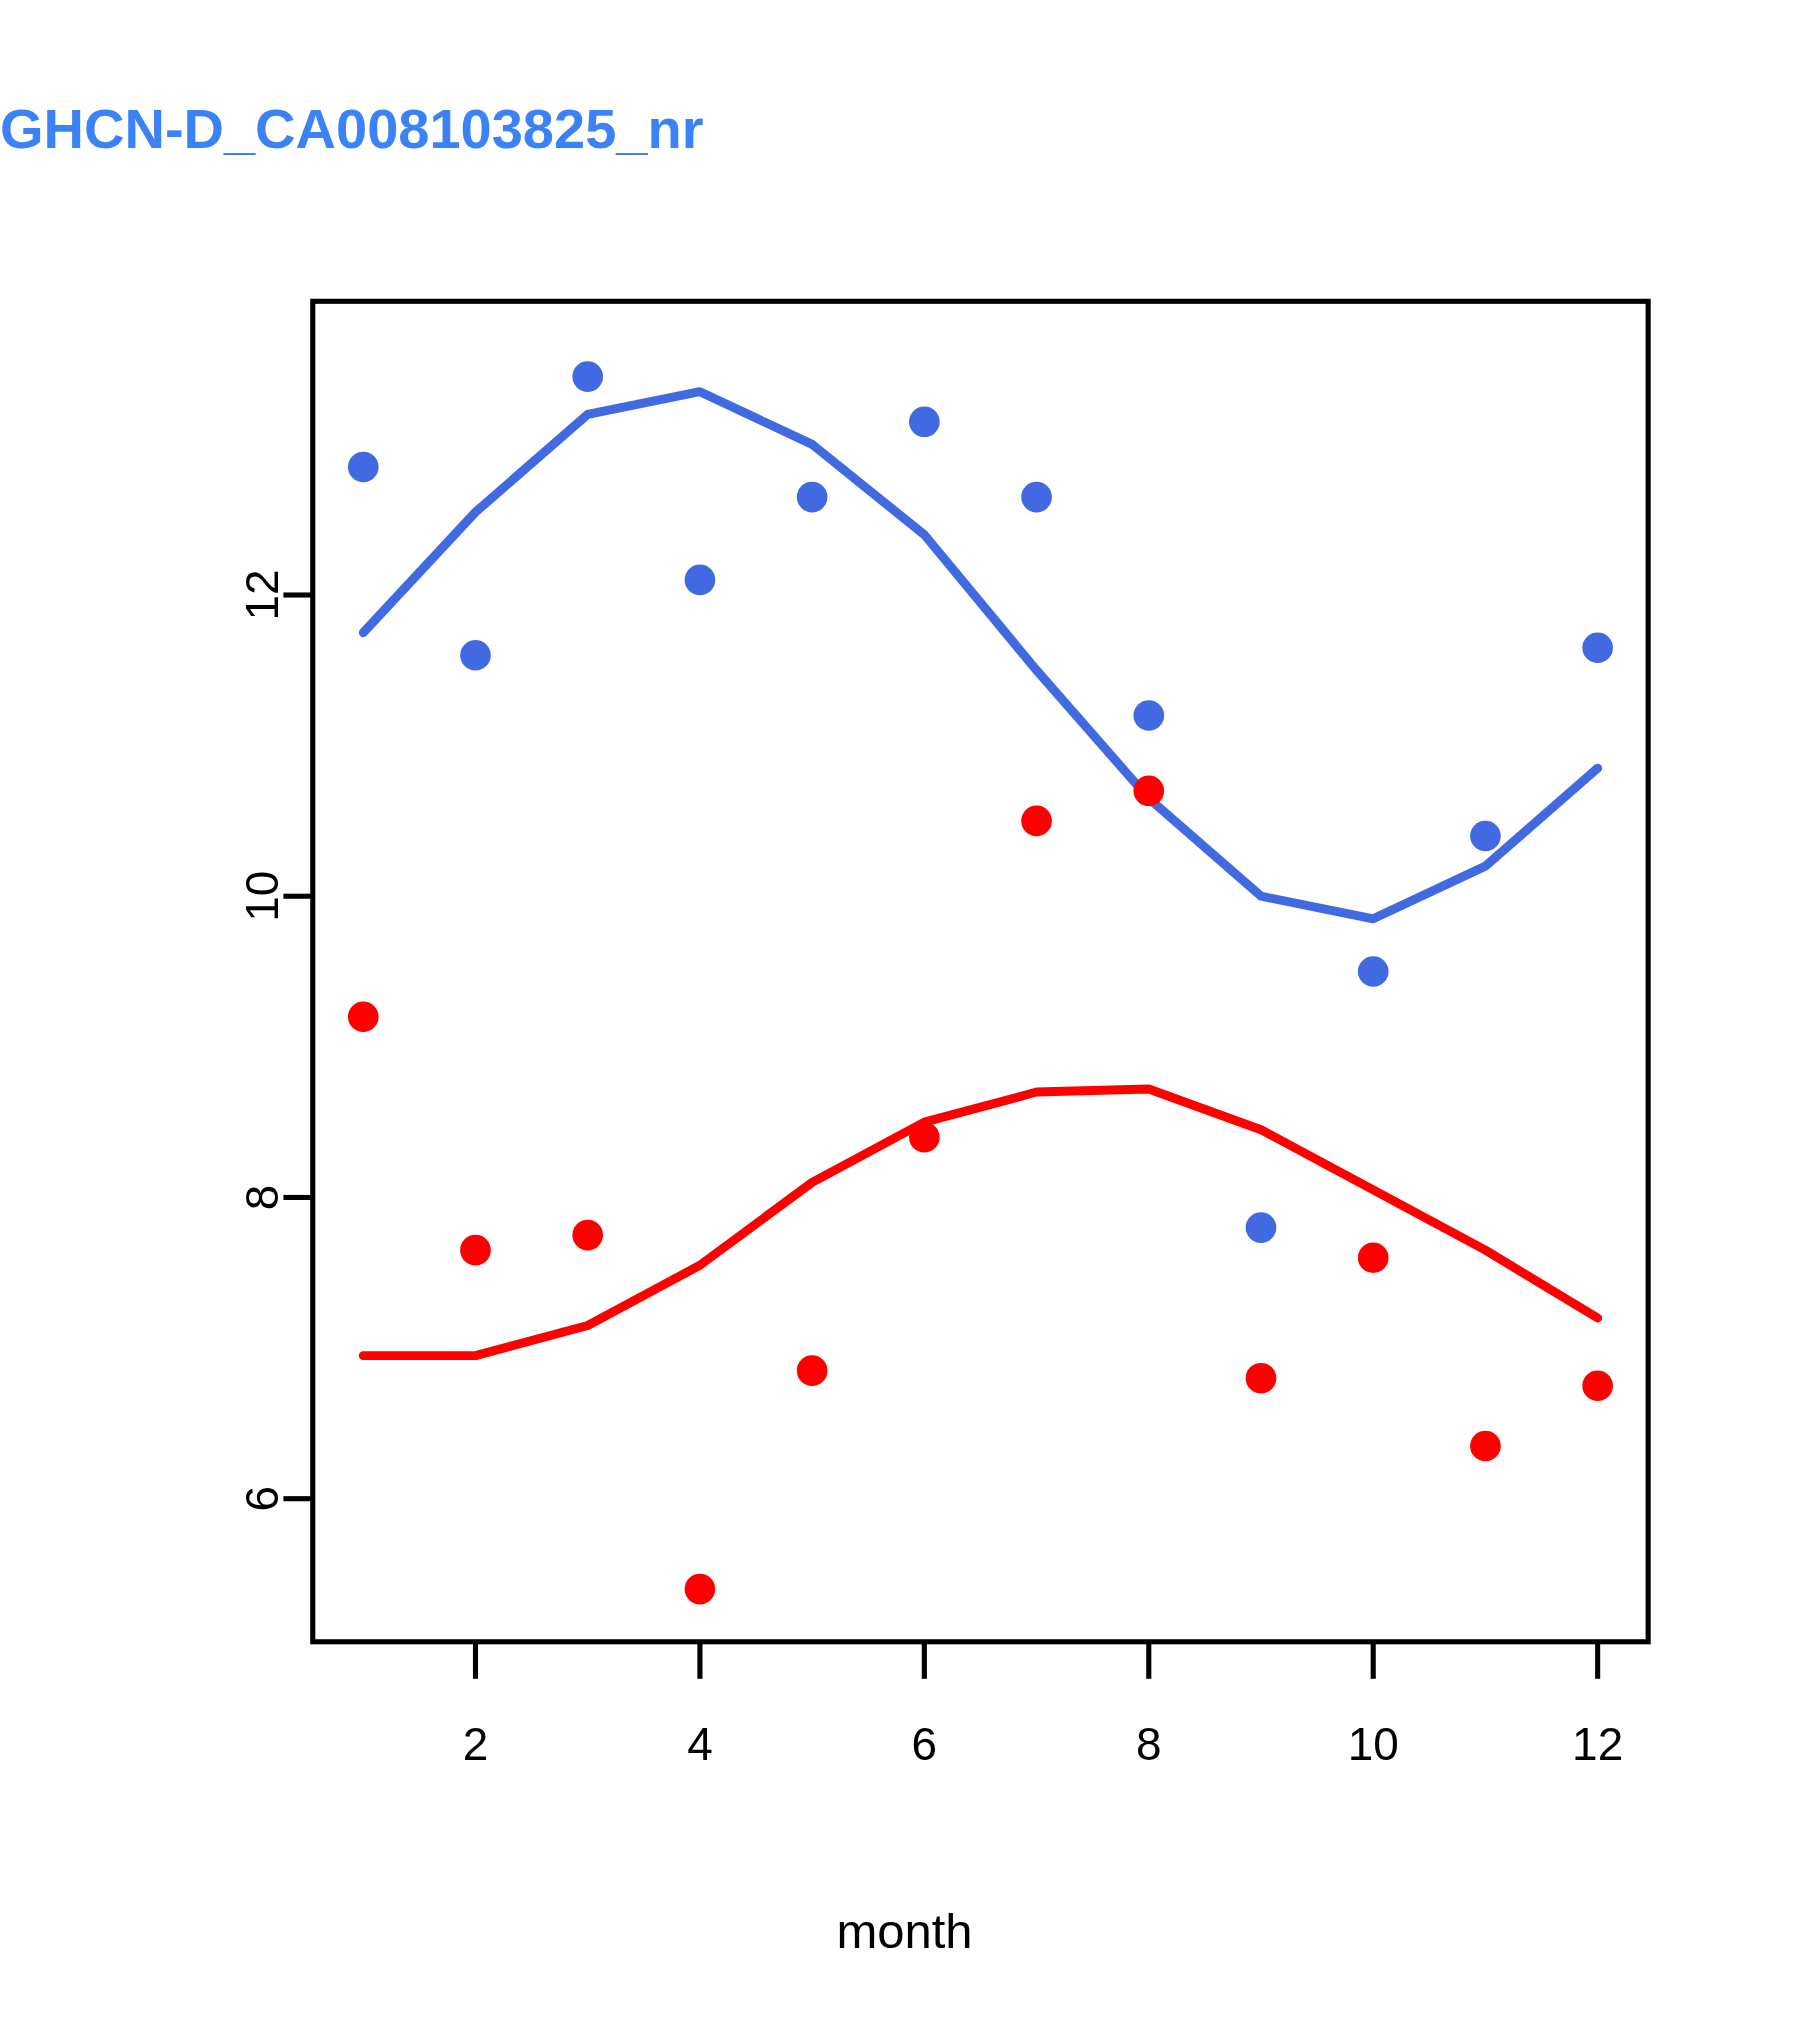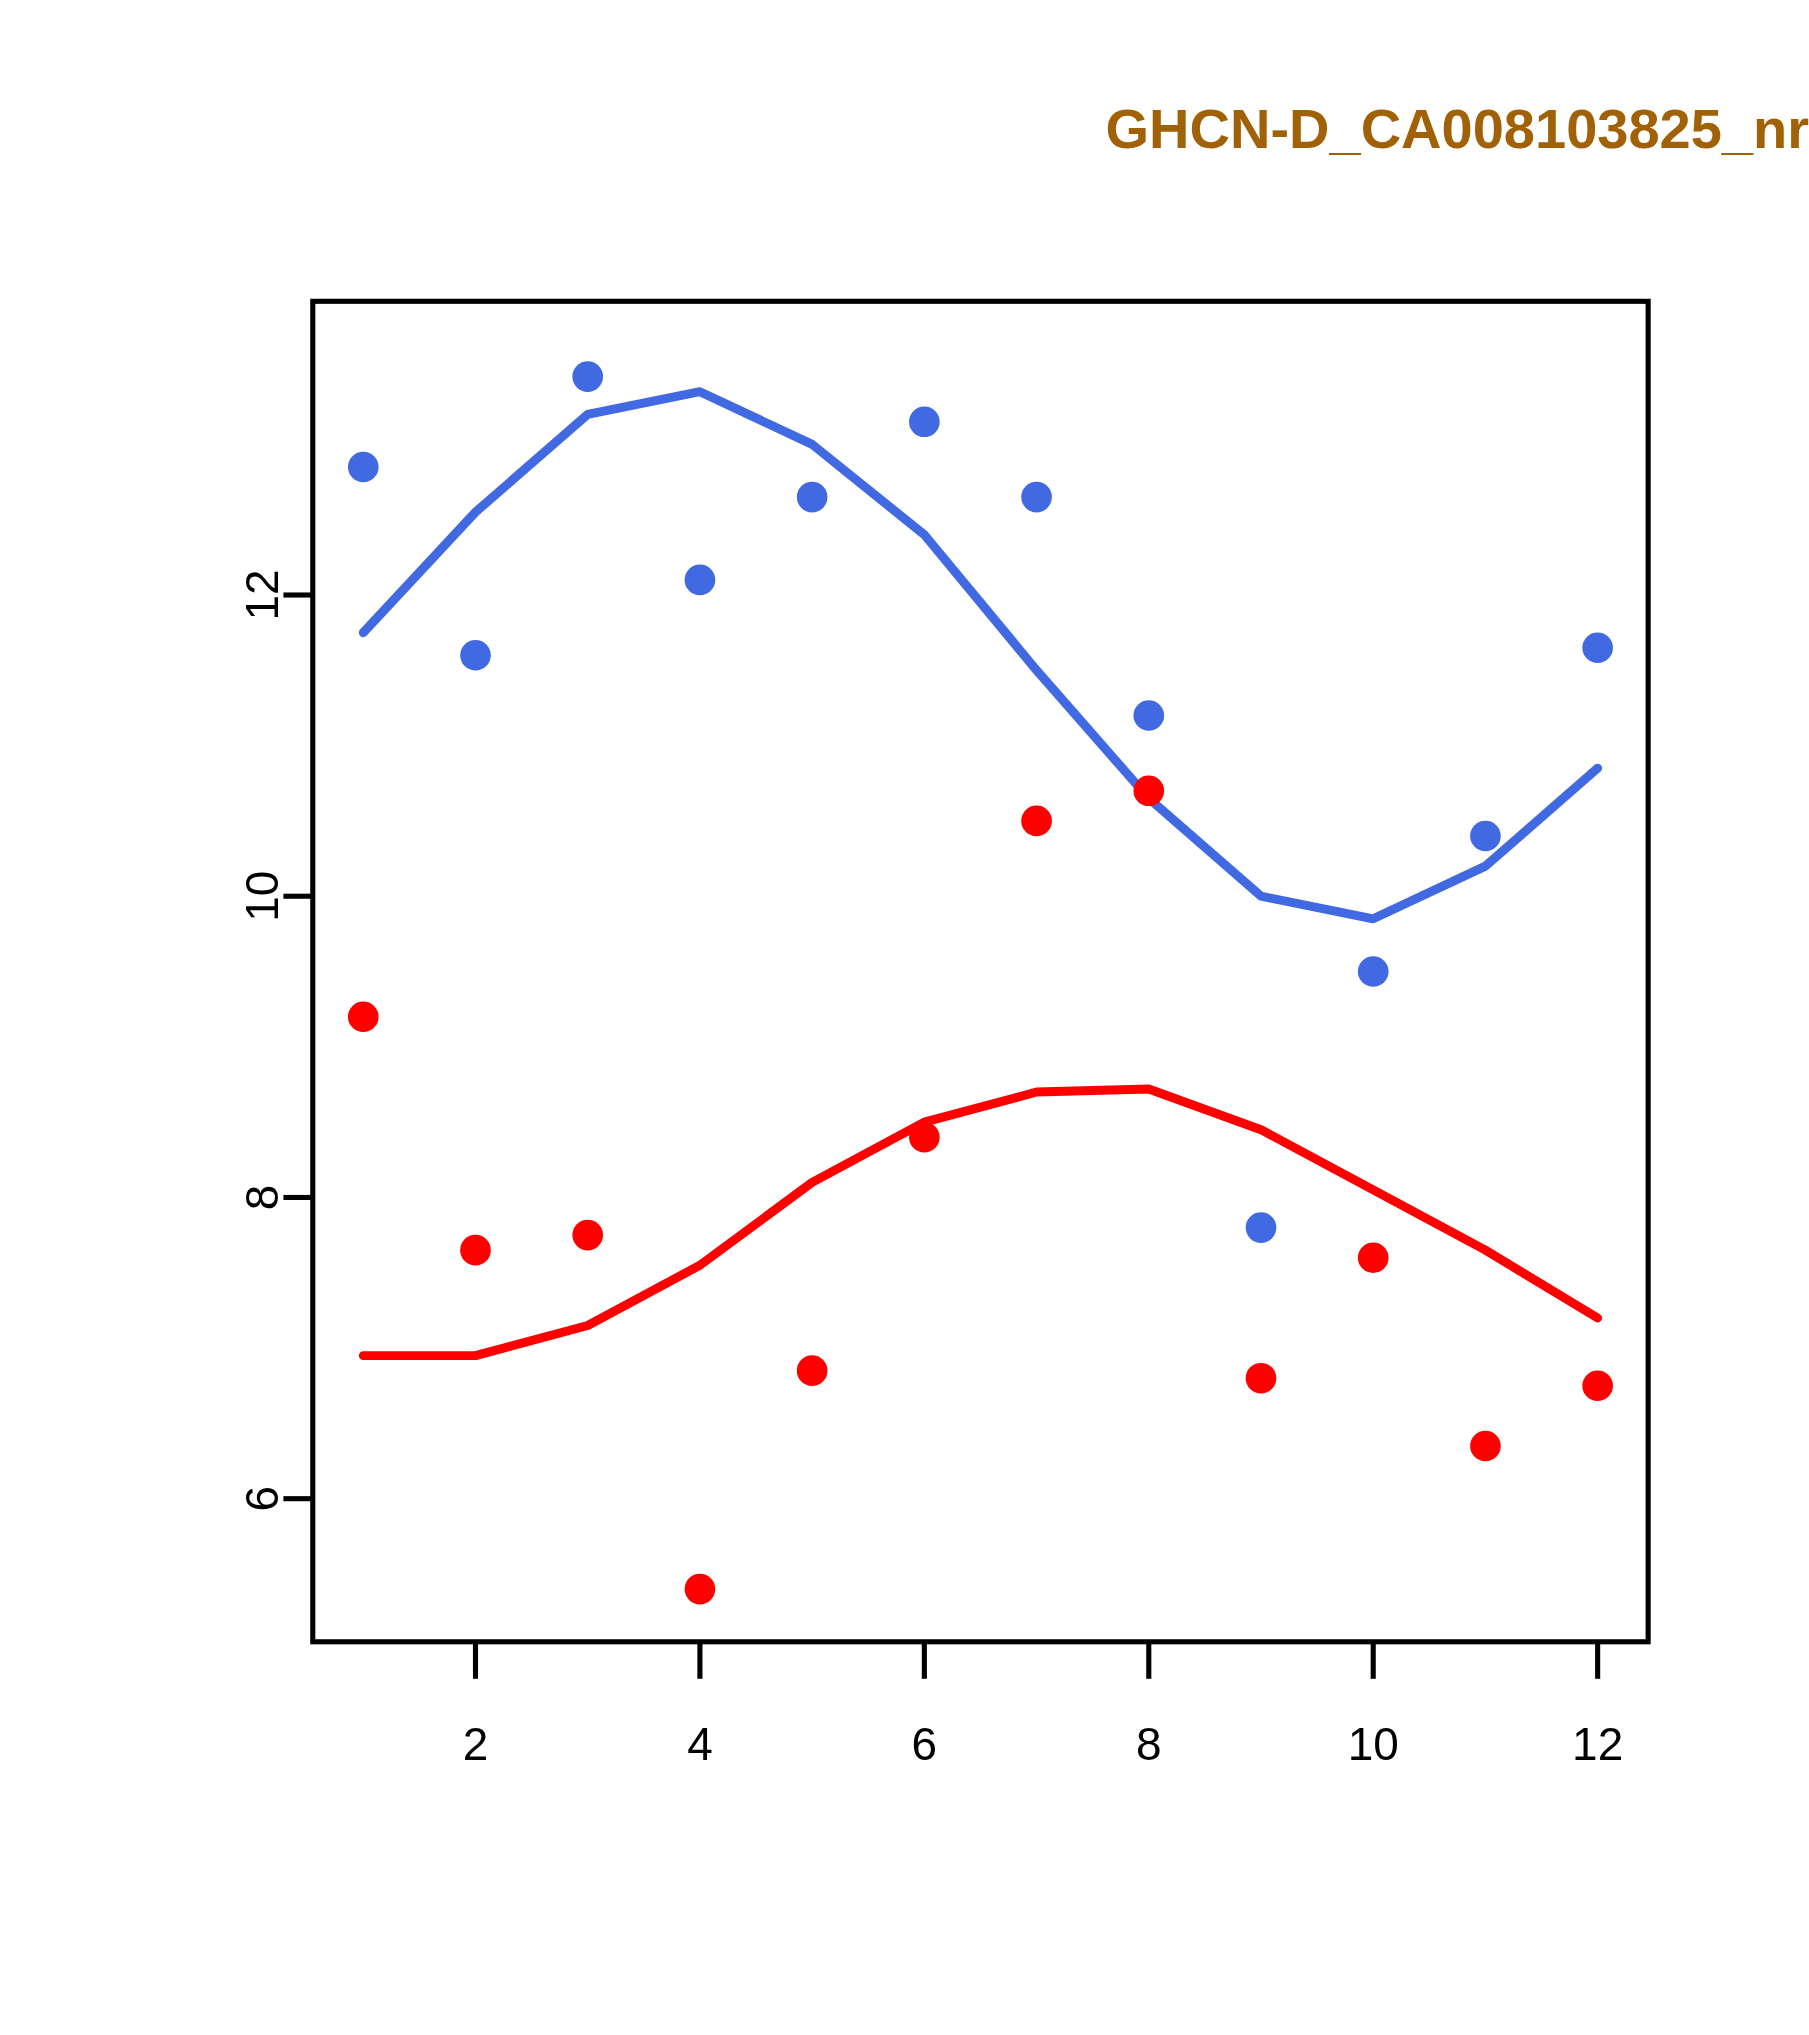--- a/index.html
+++ b/index.html
@@ -1,21 +1,21 @@
 <!DOCTYPE html>
 <html style="font-size:10.2px"><head>
 <meta charset="utf-8">
 <style>
   html,body{margin:0;padding:0;background:#ffffff;}
   body{width:1809px;height:2035px;font-family:"Liberation Sans",sans-serif;color:#000;}
   #root{position:relative;width:1809px;height:2035px;background:#fff;}
   #chart-title{
-    position:absolute;left:0;top:96px;width:1809px;text-align:right;
+    position:absolute;left:0;top:96px;width:1809px;text-align:left;
     font-size:56px;font-weight:bold;letter-spacing:0px;
-    font-family:"Liberation Sans",sans-serif;color:#a16207;
+    font-family:"Liberation Sans",sans-serif;color:#3b82f6;
   }
   #plot-svg{position:absolute;left:0;top:0;}
   .ytick-label{font-size:72px;font-family:"Liberation Sans",sans-serif;fill:#000;}
   .xtick-label{font-size:72px;font-family:"Liberation Sans",sans-serif;fill:#000;}
   #x-axis-label{
     position:absolute;left:0;top:1903px;width:1809px;text-align:center;
     font-size:49px;font-family:"Liberation Sans",sans-serif;color:#000;
   }
 </style>
 </head>
@@ -70,15 +70,16 @@
         <circle cx="1623.8991596638657" cy="1286.0449438202245" r="24" fill="#FF0000"></circle>
         <circle cx="1799.6974789915969" cy="1238.8539325842696" r="24" fill="#FF0000"></circle>
         <circle cx="1975.4957983193278" cy="2159.078651685393" r="24" fill="#FF0000"></circle>
         <circle cx="2151.294117647059" cy="1970.314606741573" r="24" fill="#FF0000"></circle>
         <circle cx="2327.09243697479" cy="2265.258426966292" r="24" fill="#FF0000"></circle>
         <circle cx="2502.8907563025214" cy="2170.876404494382" r="24" fill="#FF0000"></circle>
         <polyline points="569.109243697479,2123.6853932584268 744.90756302521,2123.6853932584268 920.7058823529412,2076.4943820224717 1096.5042016806724,1982.112359550562 1272.3025210084033,1852.3370786516853 1448.1008403361348,1757.955056179775 1623.8991596638657,1710.7640449438202 1799.6974789915969,1706.0449438202245 1975.4957983193278,1769.7528089887642 2151.294117647059,1864.134831460674 2327.09243697479,1958.5168539325841 2502.8907563025214,2064.696629213483" fill="none" stroke="#FF0000" stroke-width="14" stroke-linejoin="round" stroke-linecap="round"></polyline>
       </g>
   </svg>
 
+  <div id="x-axis-label">month</div>
 
 </div>
 
 
 </body></html>

